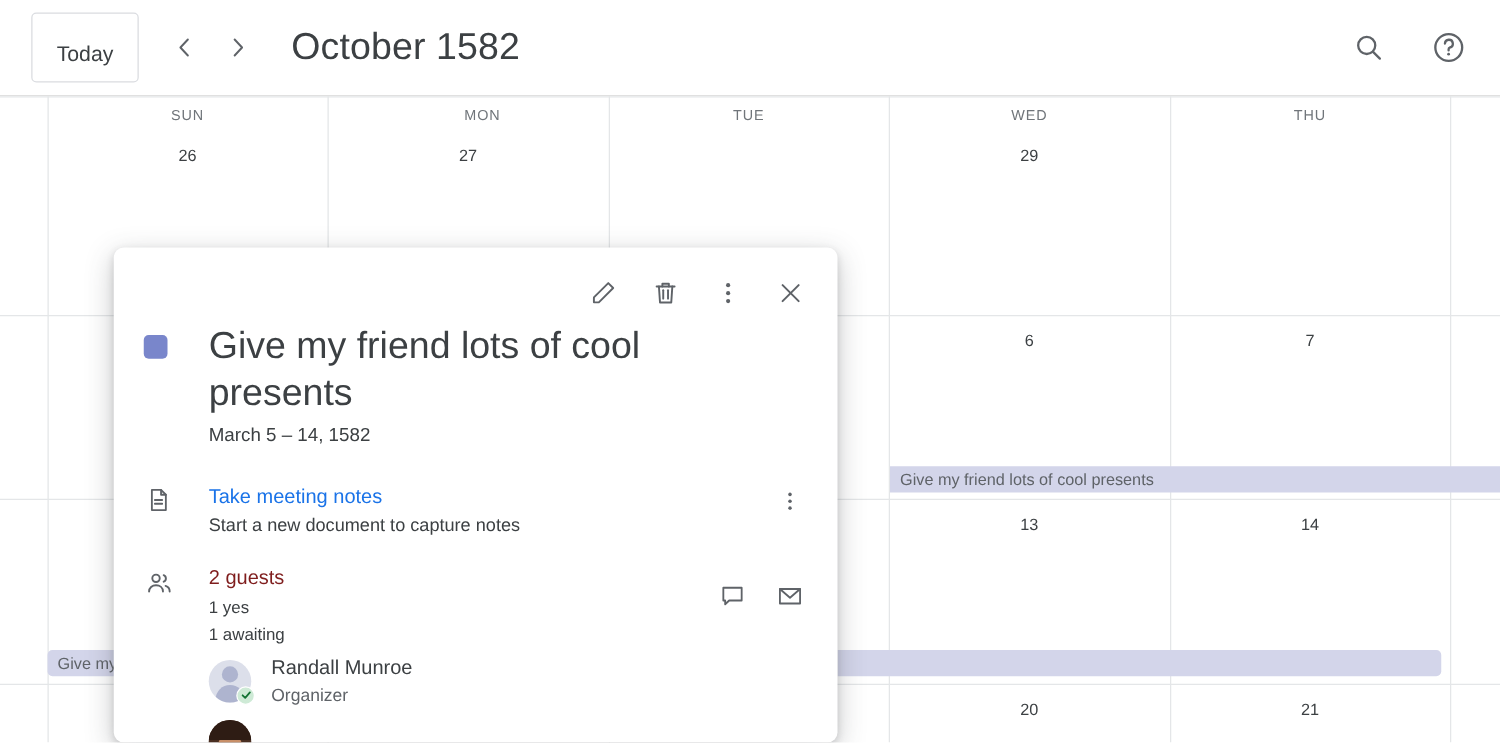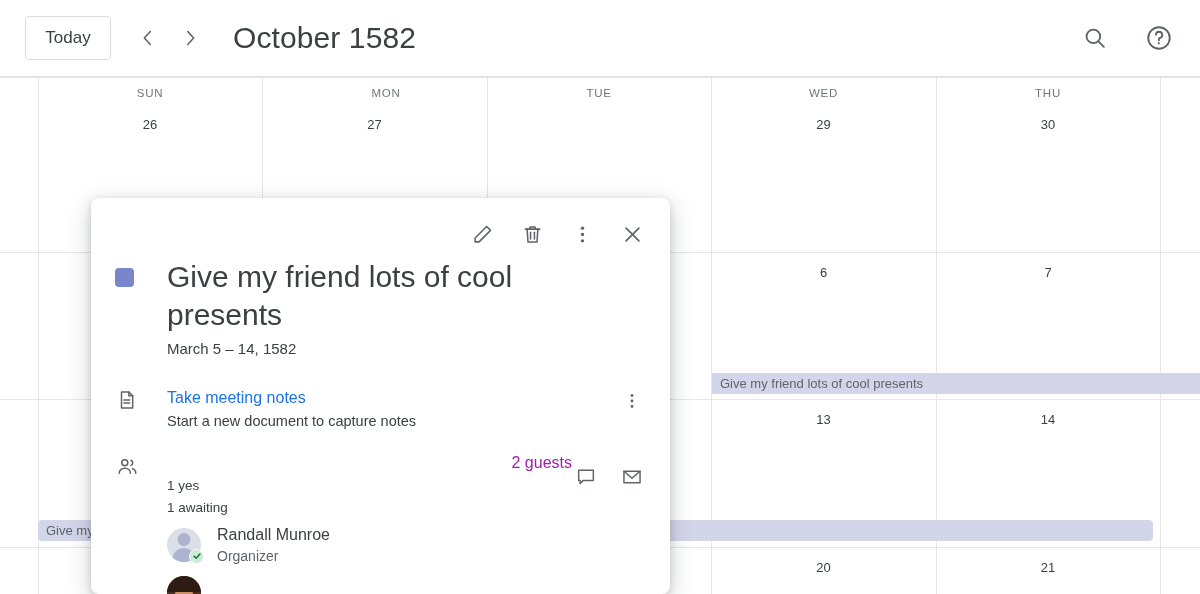--- a/index.html
+++ b/index.html
@@ -11,21 +11,21 @@
   }
   #root { position: relative; width: 1200px; height: 594px; }
 
   
   .topbar {
     position: absolute; left: 0; top: 0; width: 1200px; height: 77px;
     background: #fff; border-bottom: 1px solid #e0e0e0;
     display: flex; align-items: center;
   }
   .today-btn {
-    margin-left: 25px; height: 44px; min-width: 86px; padding: 0 18px;
+    margin-left: 25px; height: 56px; min-width: 86px; padding: 12px 18px;
     border: 1px solid #dadce0; border-radius: 4px; background: #fff;
     color: #3c4043; font-size: 17px; line-height: 42px; text-align: center;
     cursor: pointer; white-space: nowrap;
   }
   .navbtn {
     width: 42px; height: 42px; display: flex; align-items: center;
     justify-content: center; border-radius: 50%; cursor: pointer;
     color: #5f6368;
   }
   .navbtn.prev { margin-left: 16px; }
@@ -103,21 +103,21 @@
     align-items: flex-start; color: #5f6368; padding-top: 2px;
   }
   .sect-content { margin-left: 28px; flex: 1 1 auto; }
   .notes-link {
     font-size: 16px; color: #1a73e8; cursor: pointer; line-height: 21px;
   }
   .notes-sub { font-size: 14.5px; color: #3c4043; margin-top: 5px; }
   .sect-trail { display: flex; align-items: center; gap: 18px; color: #5f6368; }
   .kebab-sm { width: 28px; height: 28px; display: flex; align-items: center; justify-content: center; cursor: pointer; color: #5f6368; }
 
-  .guest-count { font-size: 16px; color: #a21caf; line-height: 20px; text-align: right; }
+  .guest-count { font-size: 16px; color: #7f1d1d; line-height: 20px; }
   .guest-stat { font-size: 13.5px; color: #3c4043; line-height: 19px; margin-top: 3px; }
 
   .guest-row { display: flex; align-items: center; margin-top: 8px; }
   .avatar-wrap { position: relative; width: 34px; height: 34px; flex: 0 0 34px; }
   .avatar {
     width: 34px; height: 34px; border-radius: 50%; background: #dcdfea;
     overflow: hidden; position: relative;
   }
   .avatar .head {
     position: absolute; left: 50%; top: 5px; transform: translateX(-50%);
@@ -199,21 +199,20 @@
 
     <div class="dayhead" style="left:38px;  width:224px;">SUN</div>
     <div class="dayhead" style="left:262px; width:225px;padding-left:23px;">MON</div>
     <div class="dayhead" style="left:487px; width:224px;">TUE</div>
     <div class="dayhead" style="left:711px; width:225px;">WED</div>
     <div class="dayhead" style="left:936px; width:224px;">THU</div>
 
     <div class="daynum" style="left:38px;  top:40px; width:224px;">26</div>
     <div class="daynum" style="left:262px; top:40px; width:225px;">27</div>
     <div class="daynum" style="left:711px; top:40px; width:225px;">29</div>
-    <div class="daynum" style="left:936px; top:40px; width:224px;">30</div>
 
     <div class="daynum" style="left:711px; top:188px; width:225px;">6</div>
     <div class="daynum" style="left:936px; top:188px; width:224px;">7</div>
 
     <div class="event-bar" style="left:712px; top:296px; width:488px;">Give my friend lots of cool presents</div>
 
     <div class="daynum" style="left:711px; top:335px; width:225px;">13</div>
     <div class="daynum" style="left:936px; top:335px; width:224px;">14</div>
 
     <div class="event-bar round-l" style="left:38px; top:443px; width:54px;">Give my friend lots of cool presents</div>

